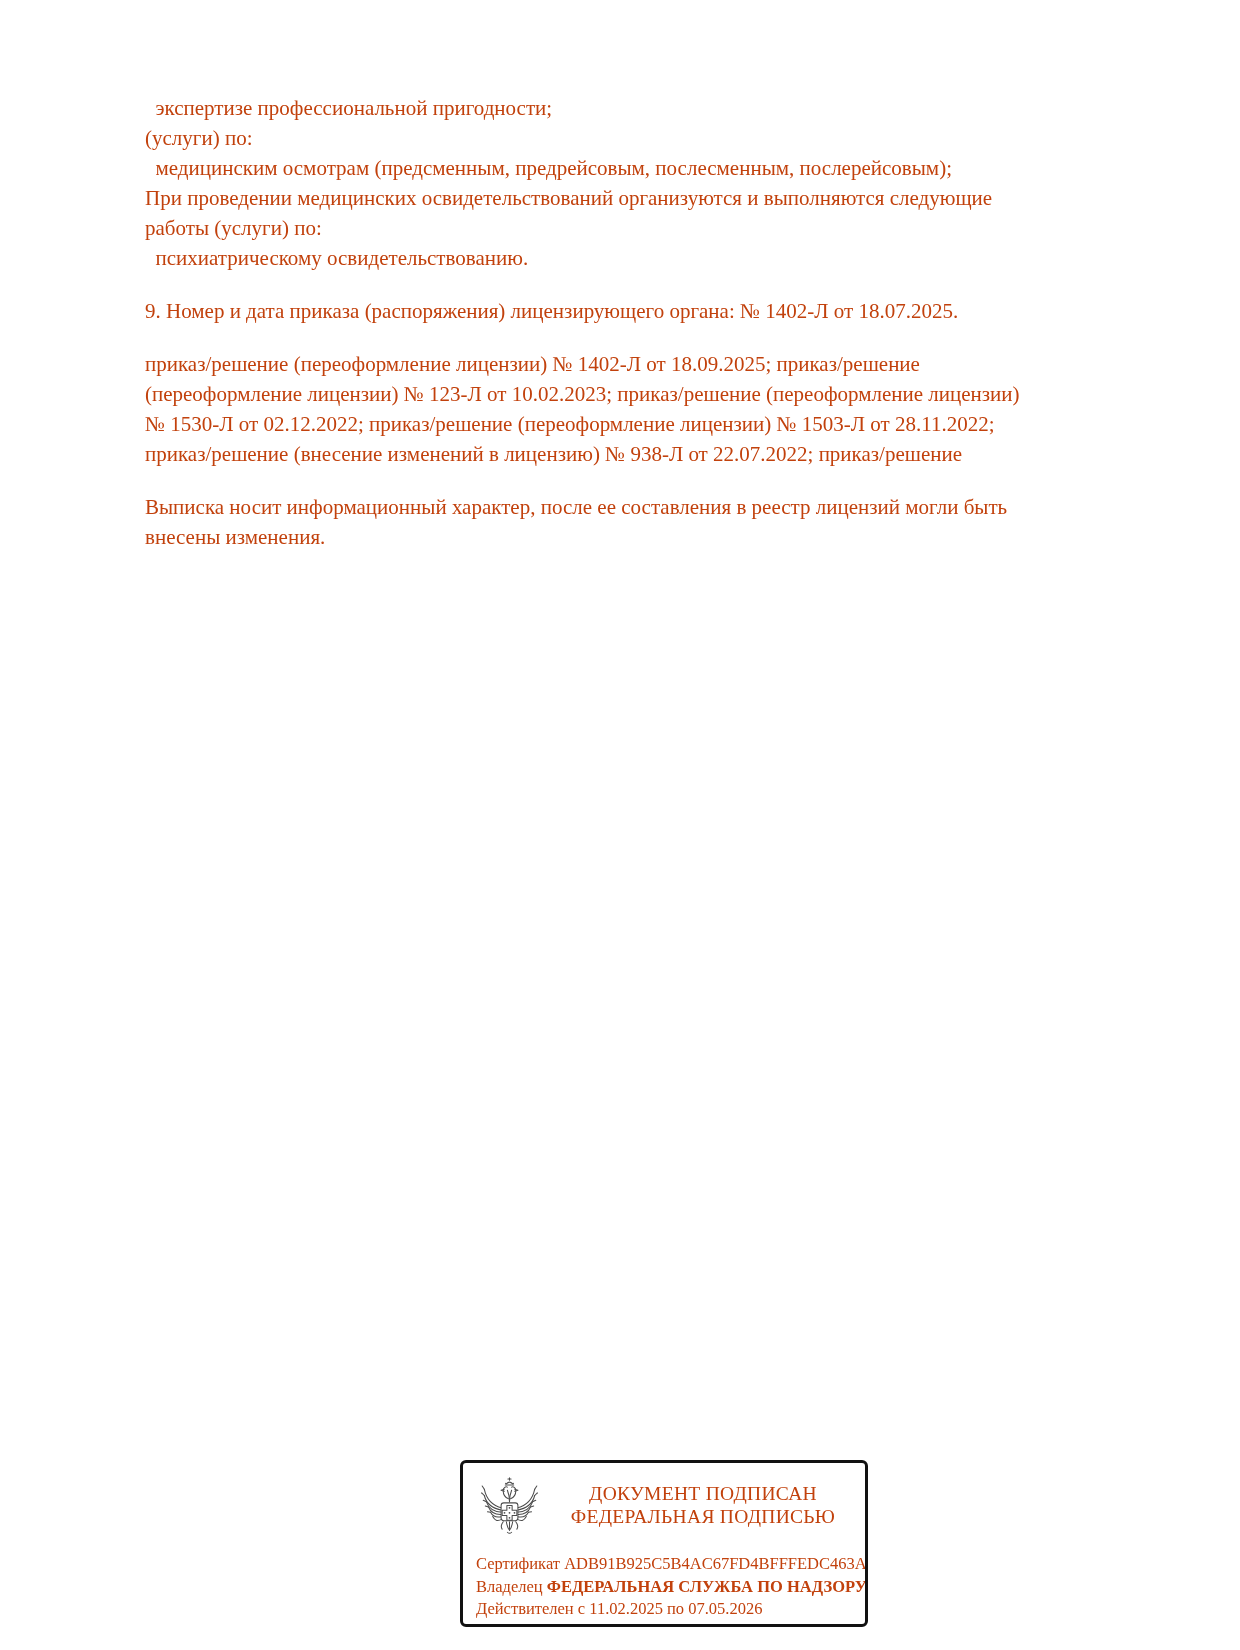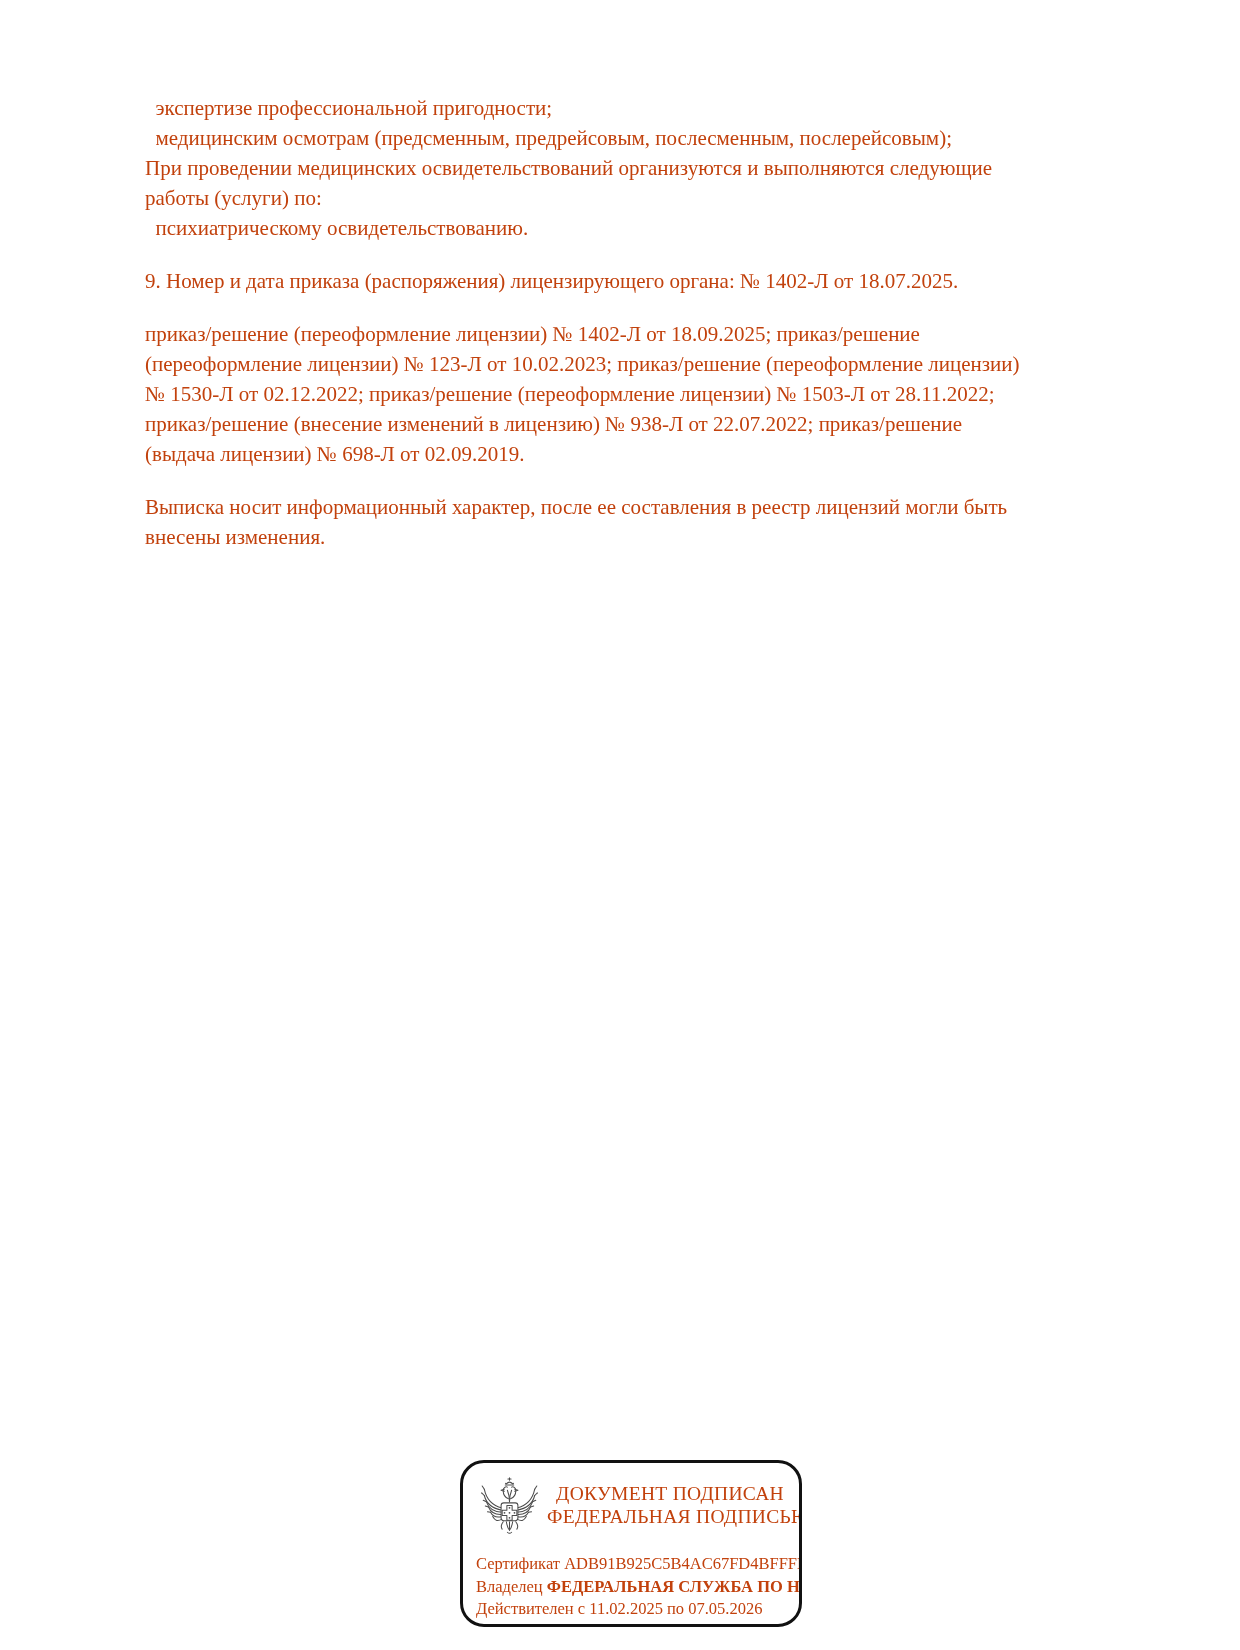--- a/index.html
+++ b/index.html
@@ -26,25 +26,25 @@
     line-height: 30px;
   }
   .para { margin: 0; }
   .para + .para { margin-top: 23px; }
   .line { white-space: pre; }
   
   .stamp {
     position: absolute;
     left: 460px;
     top: 1460px;
-    width: 342px;
+    width: 408px;
     height: 167px;
     box-sizing: border-box;
     border: 3px solid #111111;
-    border-radius: 24px;
+    border-radius: 6px;
     background: #ffffff;
     overflow: hidden;
   }
   .stamp-emblem {
     position: absolute;
     left: 15px;
     top: 6px;
     width: 63px;
     height: 74px;
   }
@@ -80,34 +80,34 @@
   svg .shield { fill: #ffffff; stroke: #4d4d4d; stroke-width: 2; }
 </style>
 </head>
 <body>
 
 <div class="page">
 
   <div class="doc-text">
     <div class="para">
         <div class="line">  экспертизе профессиональной пригодности;</div>
+        <div class="line">(услуги) по:</div>
         <div class="line">  медицинским осмотрам (предсменным, предрейсовым, послесменным, послерейсовым);</div>
         <div class="line">При проведении медицинских освидетельствований организуются и выполняются следующие</div>
         <div class="line">работы (услуги) по:</div>
         <div class="line">  психиатрическому освидетельствованию.</div>
       </div>
     <div class="para">
         <div class="line">9. Номер и дата приказа (распоряжения) лицензирующего органа: № 1402-Л от 18.07.2025.</div>
       </div>
     <div class="para">
         <div class="line">приказ/решение (переоформление лицензии) № 1402-Л от 18.09.2025; приказ/решение</div>
         <div class="line">(переоформление лицензии) № 123-Л от 10.02.2023; приказ/решение (переоформление лицензии)</div>
         <div class="line">№ 1530-Л от 02.12.2022; приказ/решение (переоформление лицензии) № 1503-Л от 28.11.2022;</div>
         <div class="line">приказ/решение (внесение изменений в лицензию) № 938-Л от 22.07.2022; приказ/решение</div>
-        <div class="line">(выдача лицензии) № 698-Л от 02.09.2019.</div>
       </div>
     <div class="para">
         <div class="line">Выписка носит информационный характер, после ее составления в реестр лицензий могли быть</div>
         <div class="line">внесены изменения.</div>
       </div>
   </div>
 
   <div class="stamp">
 
     <svg class="stamp-emblem" viewBox="0 0 120 116" xmlns="http://www.w3.org/2000/svg" aria-hidden="true">

